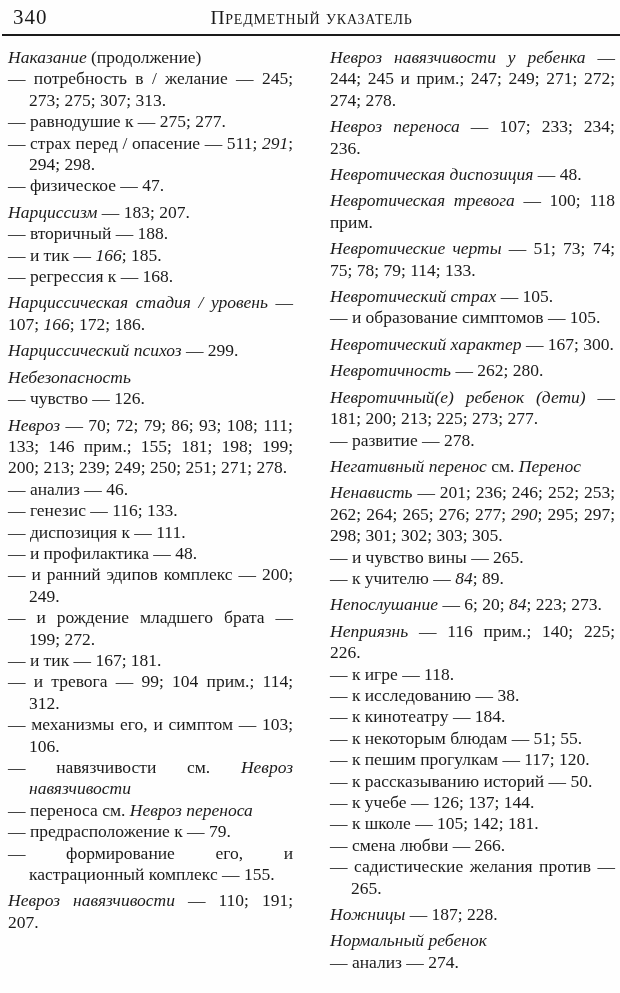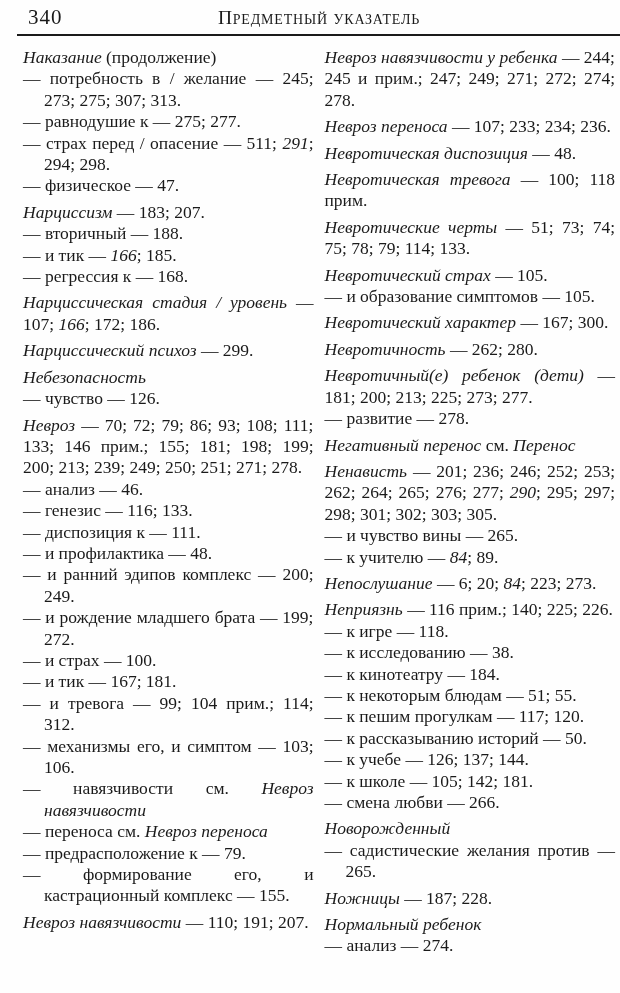--- a/index.html
+++ b/index.html
@@ -9,21 +9,21 @@
   html, body { margin: 0; padding: 0; }
   body {
     width: 620px; height: 993px;
     background: var(--paper);
     font-family: "Liberation Serif", serif;
     color: var(--ink);
   }
   .page {
     box-sizing: border-box;
     width: 620px; height: 993px;
-    padding: 5px 4px 0 22px;
+    padding: 5px 4px 0 7px;
     overflow: hidden;
   }
   .header { position: relative; height: 29px; }
   .page-num {
     position: absolute; left: 6px; top: 0;
     font-size: 21px; letter-spacing: 1px;
   }
   .running-title {
     position: absolute; left: 0; right: 0; top: 2px;
     text-align: center;
@@ -32,21 +32,21 @@
     letter-spacing: 0.8px;
   }
   .rule {
     border: none;
     border-top: 2.6px solid var(--ink);
     margin: 0 -4px 0 -5px;
     height: 0;
   }
   .columns {
     display: flex;
-    gap: 11px;
+    gap: 37px;
     margin-top: 11px;
     padding: 0 1px;
   }
   .col { flex: 1; min-width: 0; }
   p.entry {
     margin: 0;
     font-size: 17.5px;
     line-height: 21.4px;
     text-align: justify;
   }
@@ -82,21 +82,20 @@
         <p class="entry main"><span class="it">Нарциссический психоз</span><span> — 299.</span></p>
         <p class="entry main"><span class="it">Небезопасность</span></p>
         <p class="entry sub"><span>— чувство — 126.</span></p>
         <p class="entry main"><span class="it">Невроз</span><span> — 70; 72; 79; 86; 93; 108; 111; 133; 146 прим.; 155; 181; 198; 199; 200; 213; 239; 249; 250; 251; 271; 278.</span></p>
         <p class="entry sub"><span>— анализ — 46.</span></p>
         <p class="entry sub"><span>— генезис — 116; 133.</span></p>
         <p class="entry sub"><span>— диспозиция к — 111.</span></p>
         <p class="entry sub"><span>— и профилактика — 48.</span></p>
         <p class="entry sub"><span>— и ранний эдипов комплекс — 200; 249.</span></p>
         <p class="entry sub"><span>— и рождение младшего брата — 199; 272.</span></p>
-        <p class="entry sub"><span>— и страх — 100.</span></p>
         <p class="entry sub"><span>— и тик — 167; 181.</span></p>
         <p class="entry sub"><span>— и тревога — 99; 104 прим.; 114; 312.</span></p>
         <p class="entry sub"><span>— механизмы его, и симптом — 103; 106.</span></p>
         <p class="entry sub"><span>— навязчивости см. </span><span class="it">Невроз навязчивости</span></p>
         <p class="entry sub"><span>— переноса см. </span><span class="it">Невроз переноса</span></p>
         <p class="entry sub"><span>— предрасположение к — 79.</span></p>
         <p class="entry sub"><span>— формирование его, и кастрационный комплекс — 155.</span></p>
         <p class="entry main"><span class="it">Невроз навязчивости</span><span> — 110; 191; 207.</span></p>
       </div>
     <div class="col" id="col-right">
@@ -119,20 +118,19 @@
         <p class="entry main"><span class="it">Неприязнь</span><span> — 116 прим.; 140; 225; 226.</span></p>
         <p class="entry sub"><span>— к игре — 118.</span></p>
         <p class="entry sub"><span>— к исследованию — 38.</span></p>
         <p class="entry sub"><span>— к кинотеатру — 184.</span></p>
         <p class="entry sub"><span>— к некоторым блюдам — 51; 55.</span></p>
         <p class="entry sub"><span>— к пешим прогулкам — 117; 120.</span></p>
         <p class="entry sub"><span>— к рассказыванию историй — 50.</span></p>
         <p class="entry sub"><span>— к учебе — 126; 137; 144.</span></p>
         <p class="entry sub"><span>— к школе — 105; 142; 181.</span></p>
         <p class="entry sub"><span>— смена любви — 266.</span></p>
-        <p class="entry main"><span class="it">Новорожденный</span></p>
         <p class="entry sub"><span>— садистические желания против — 265.</span></p>
         <p class="entry main"><span class="it">Ножницы</span><span> — 187; 228.</span></p>
         <p class="entry main"><span class="it">Нормальный ребенок</span></p>
         <p class="entry sub"><span>— анализ — 274.</span></p>
       </div>
   </div>
 </div>
 
 </body></html>

